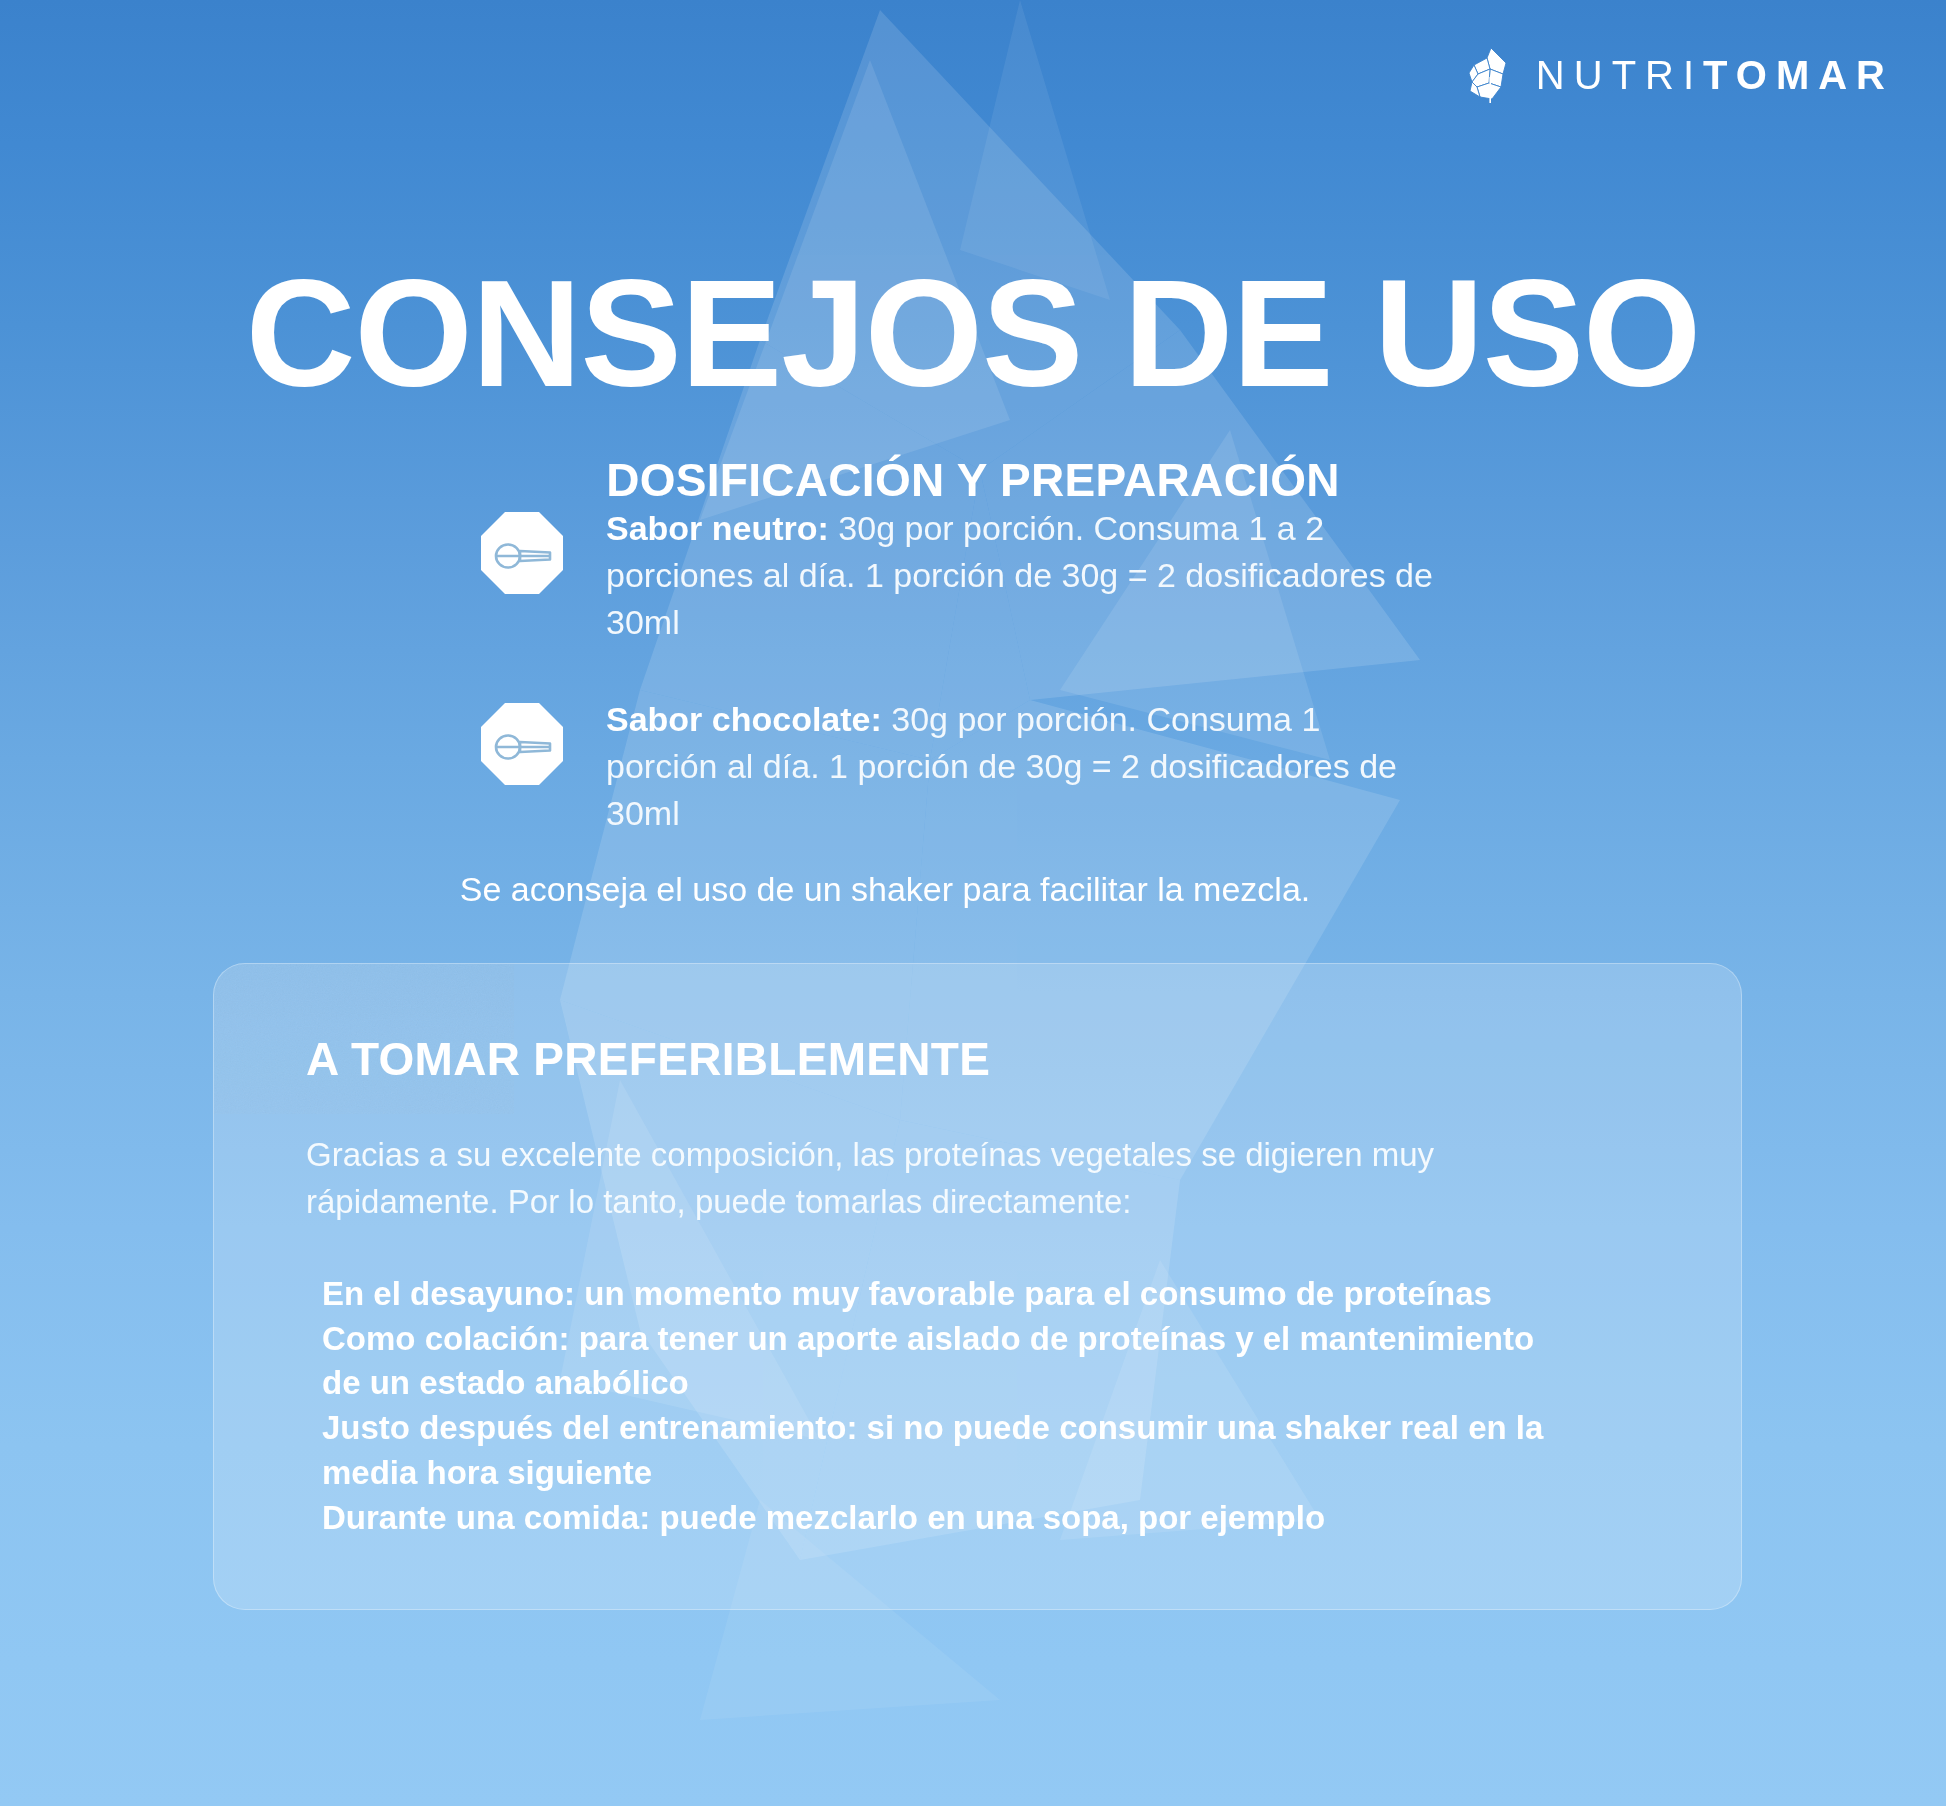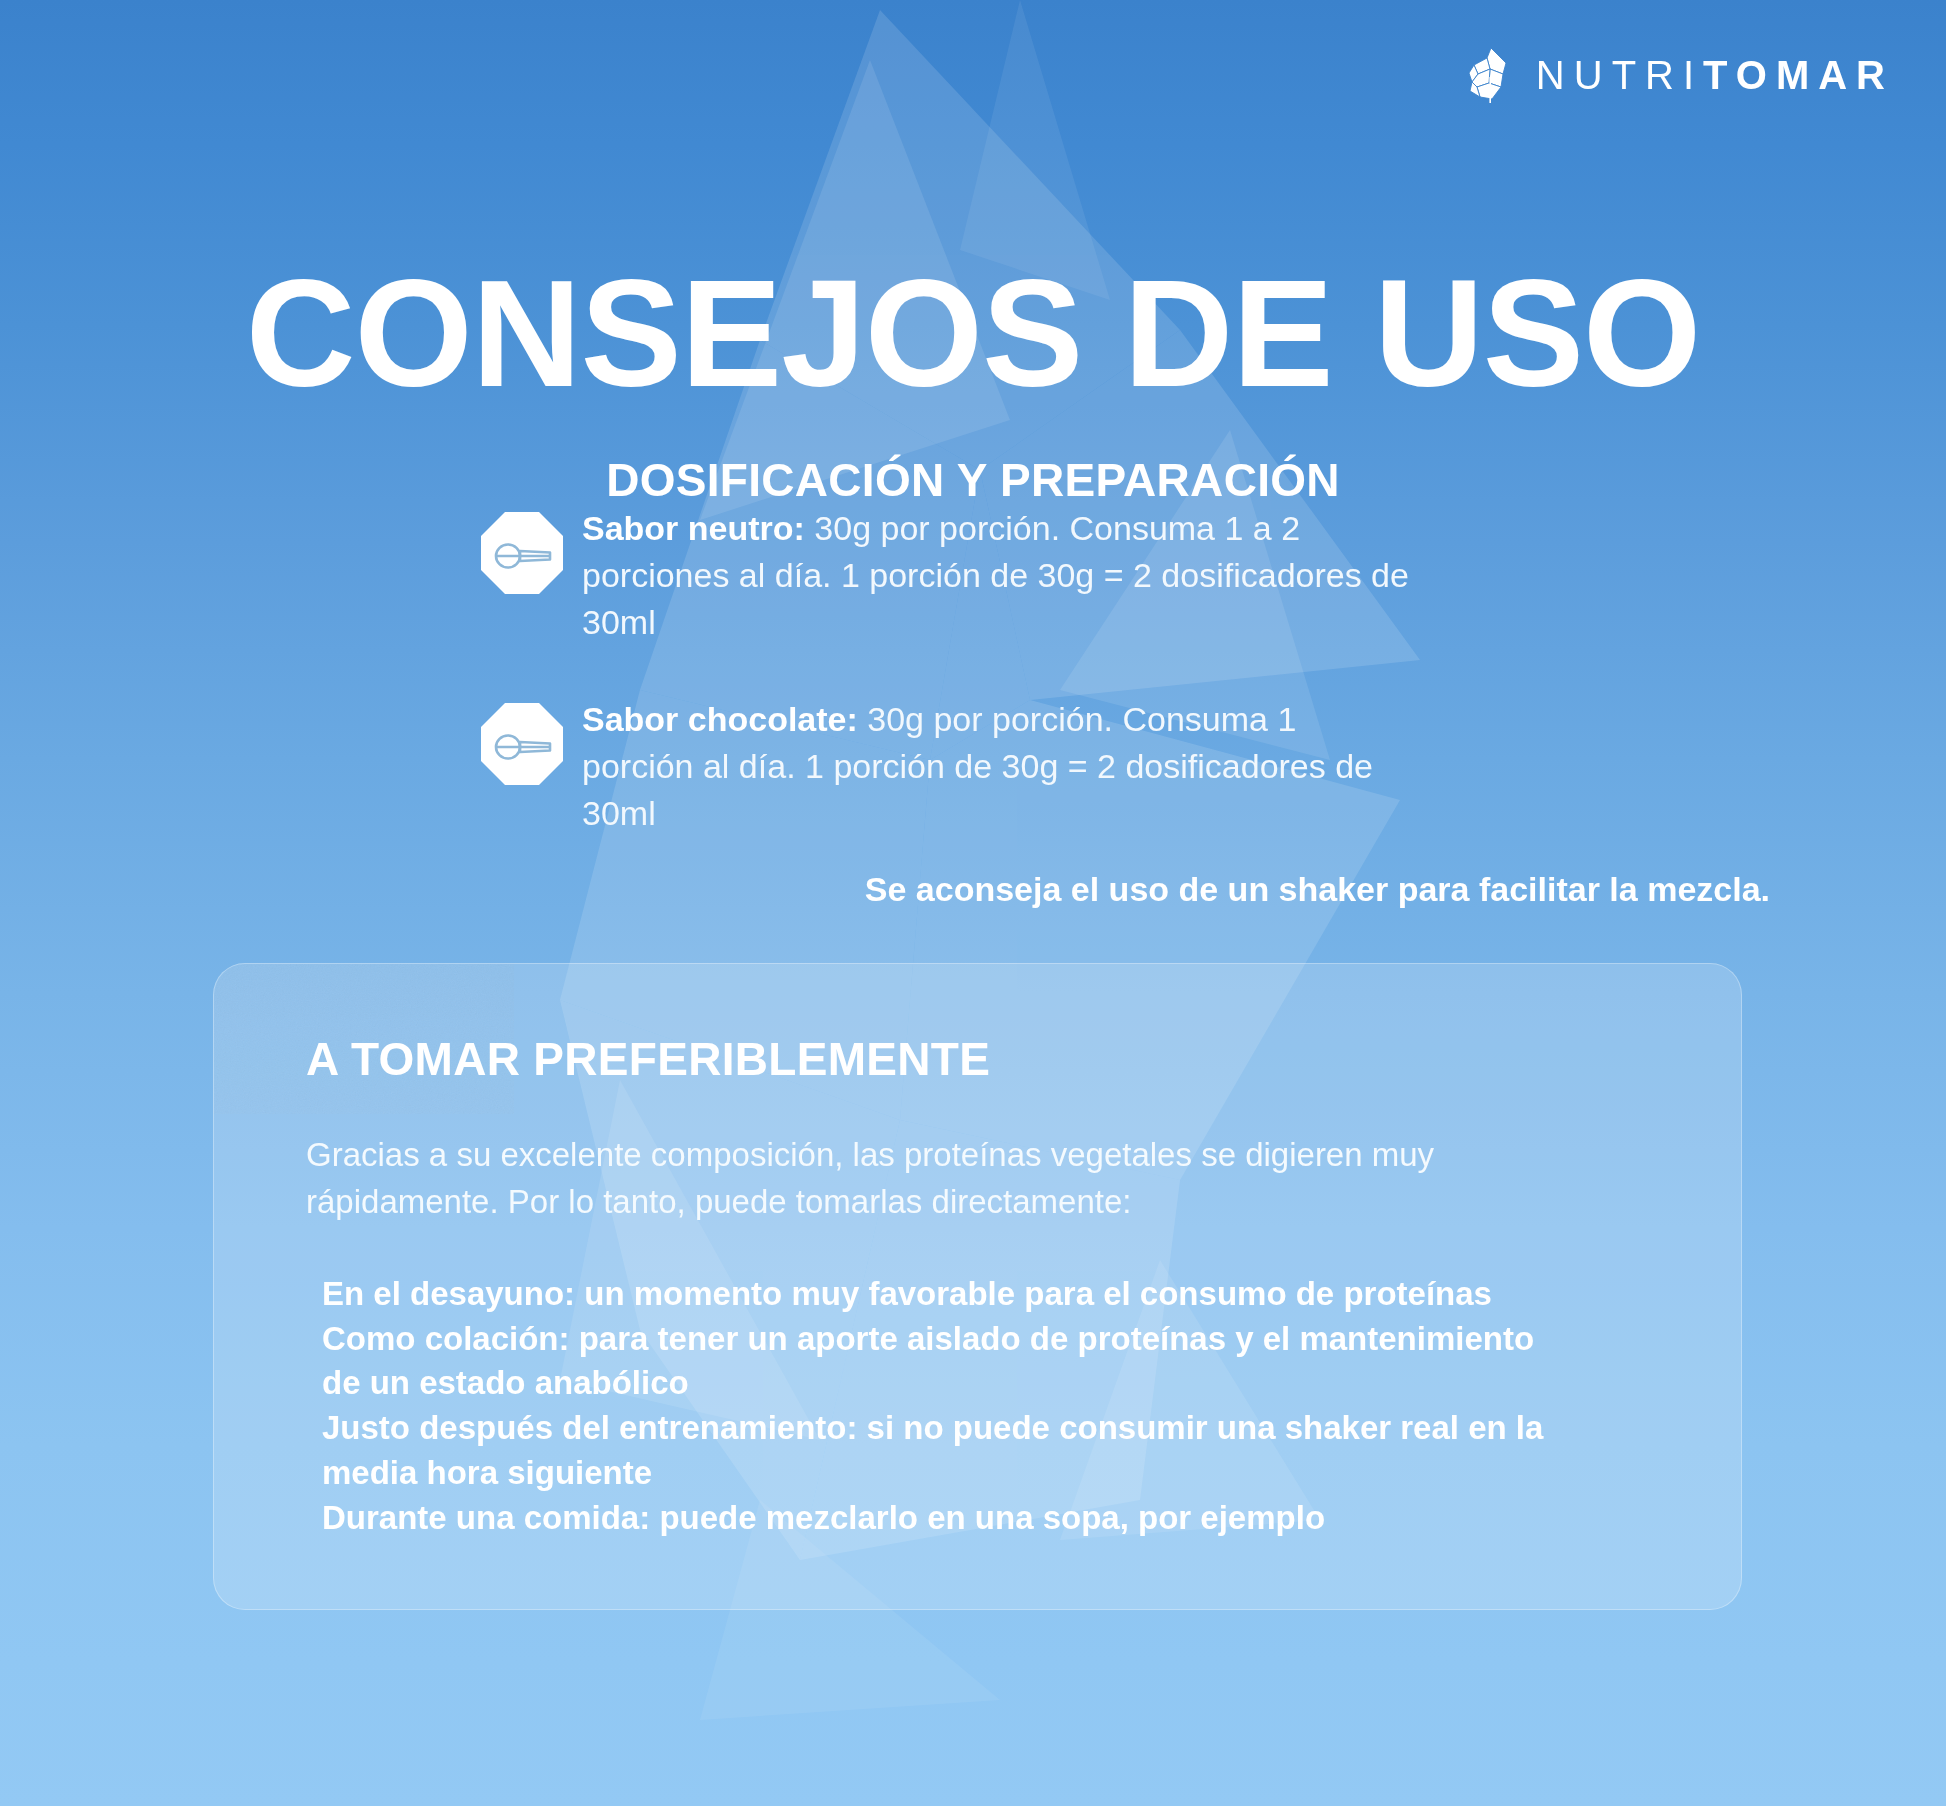--- a/index.html
+++ b/index.html
@@ -89,21 +89,21 @@
 
   .dose-list {
     position: absolute;
     left: 480px;
     top: 505px;
     width: 1000px;
   }
   .dose-item {
     display: flex;
     align-items: flex-start;
-    gap: 18px;
+    gap: 42px;
     margin-bottom: 50px;
   }
   .dose-icon {
     flex: 0 0 auto;
     width: 84px;
     height: 84px;
     margin-top: 6px;
   }
   .dose-text {
     color: #f2f8fd;
@@ -112,23 +112,23 @@
     font-weight: 400;
     max-width: 830px;
   }
   .dose-text b { color: #ffffff; font-weight: 700; }
 
   .shaker-note {
     position: absolute;
     left: 0;
     top: 870px;
     width: 1770px;
-    text-align: right;
-    color: #ffffff;
-    font-weight: 700;
+    text-align: center;
+    color: #ffffff;
+    font-weight: 400;
     font-size: 34px;
   }
 
   
   .card {
     position: absolute;
     left: 213px;
     top: 963px;
     width: 1527px;
     height: 645px;

